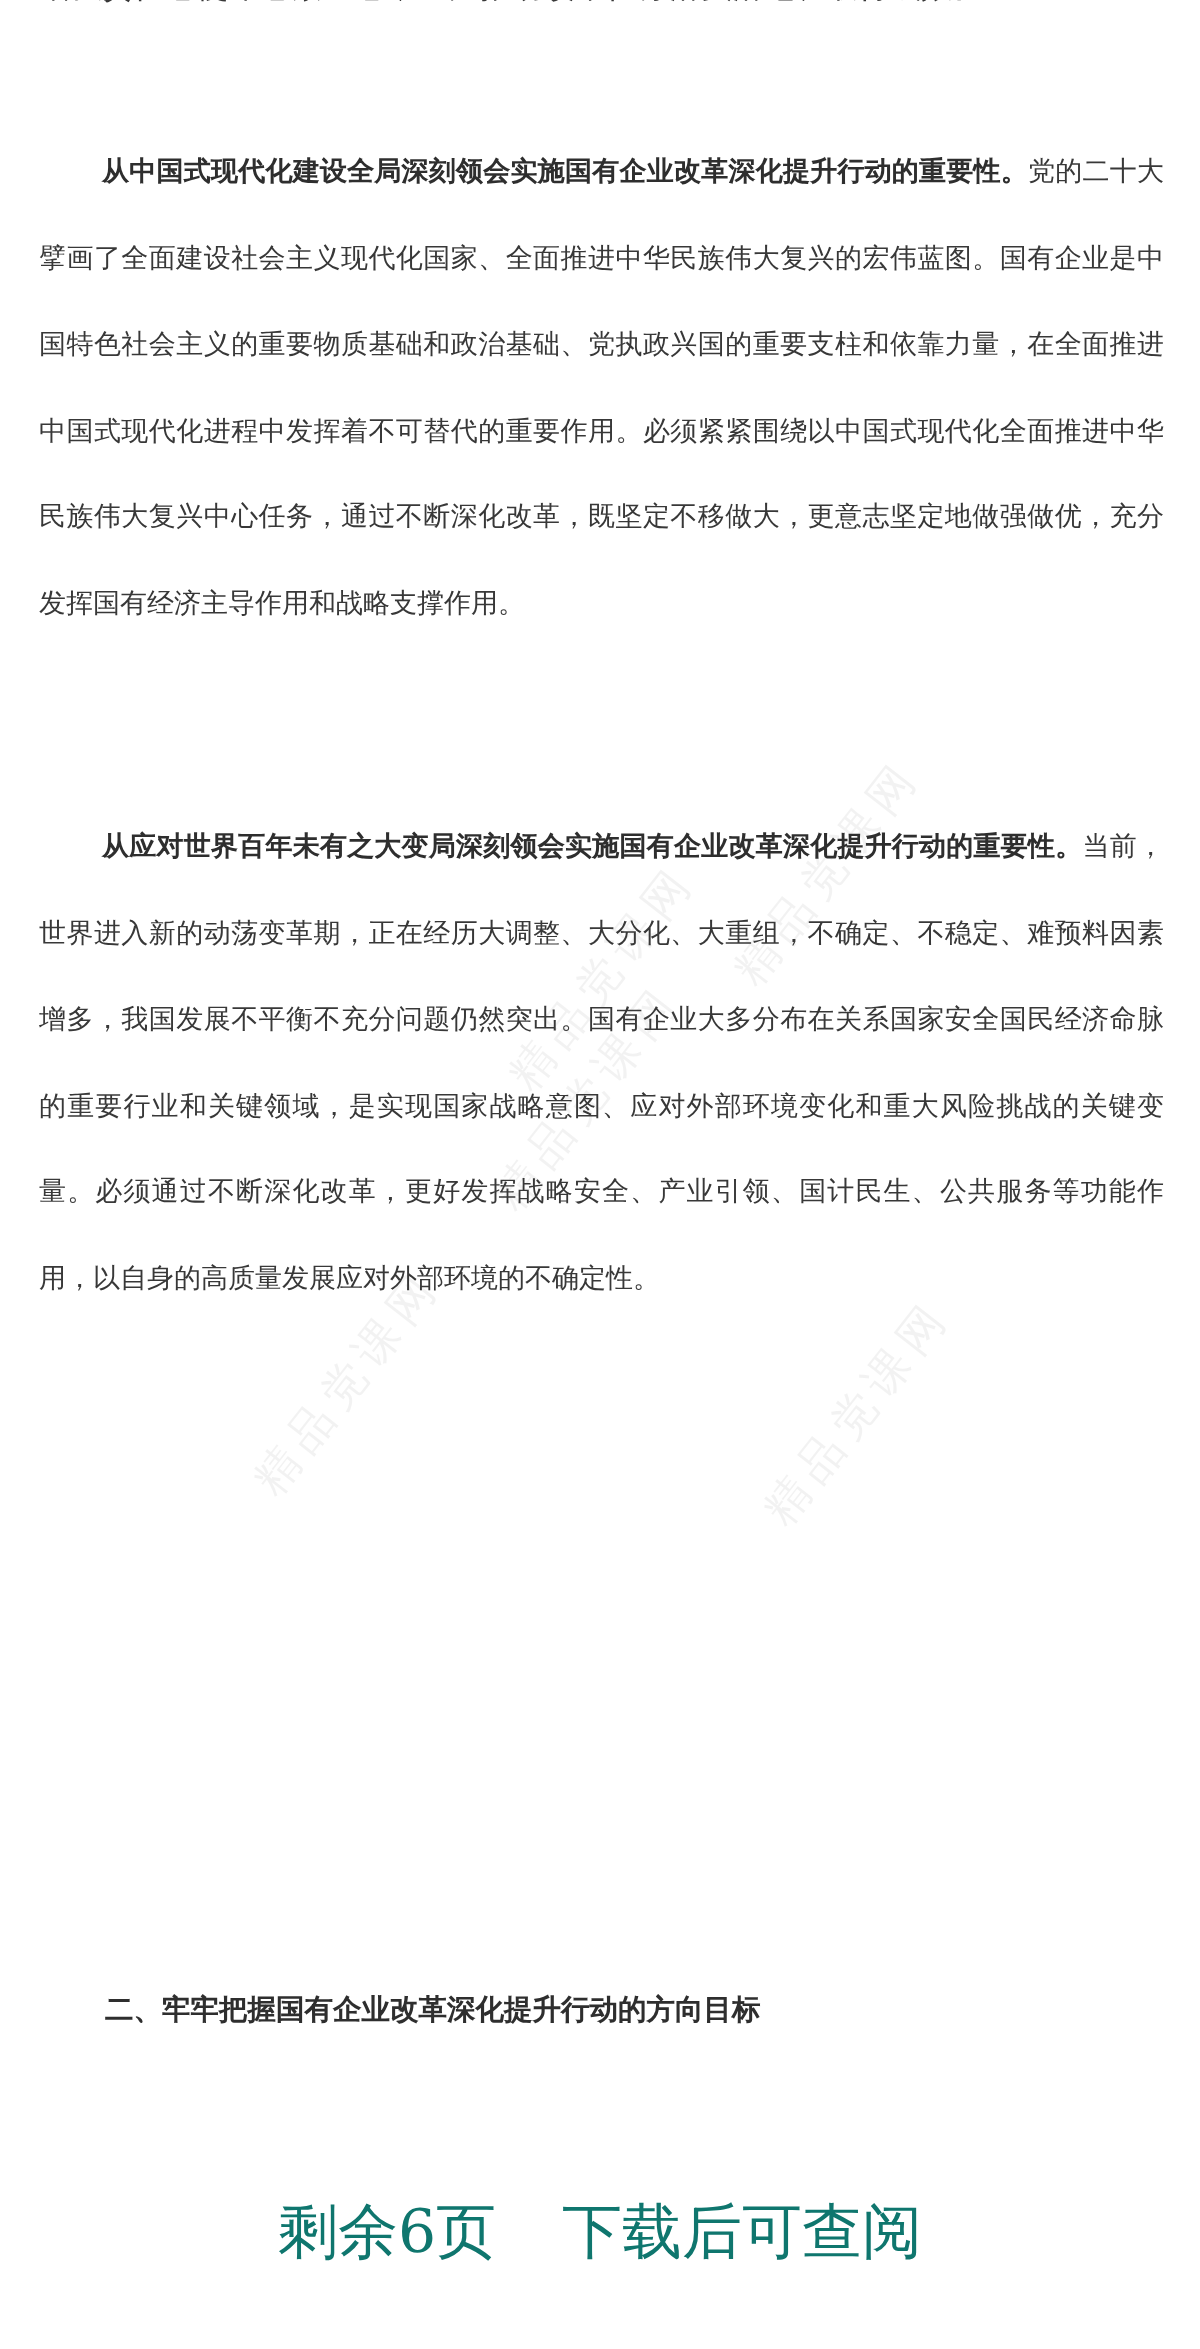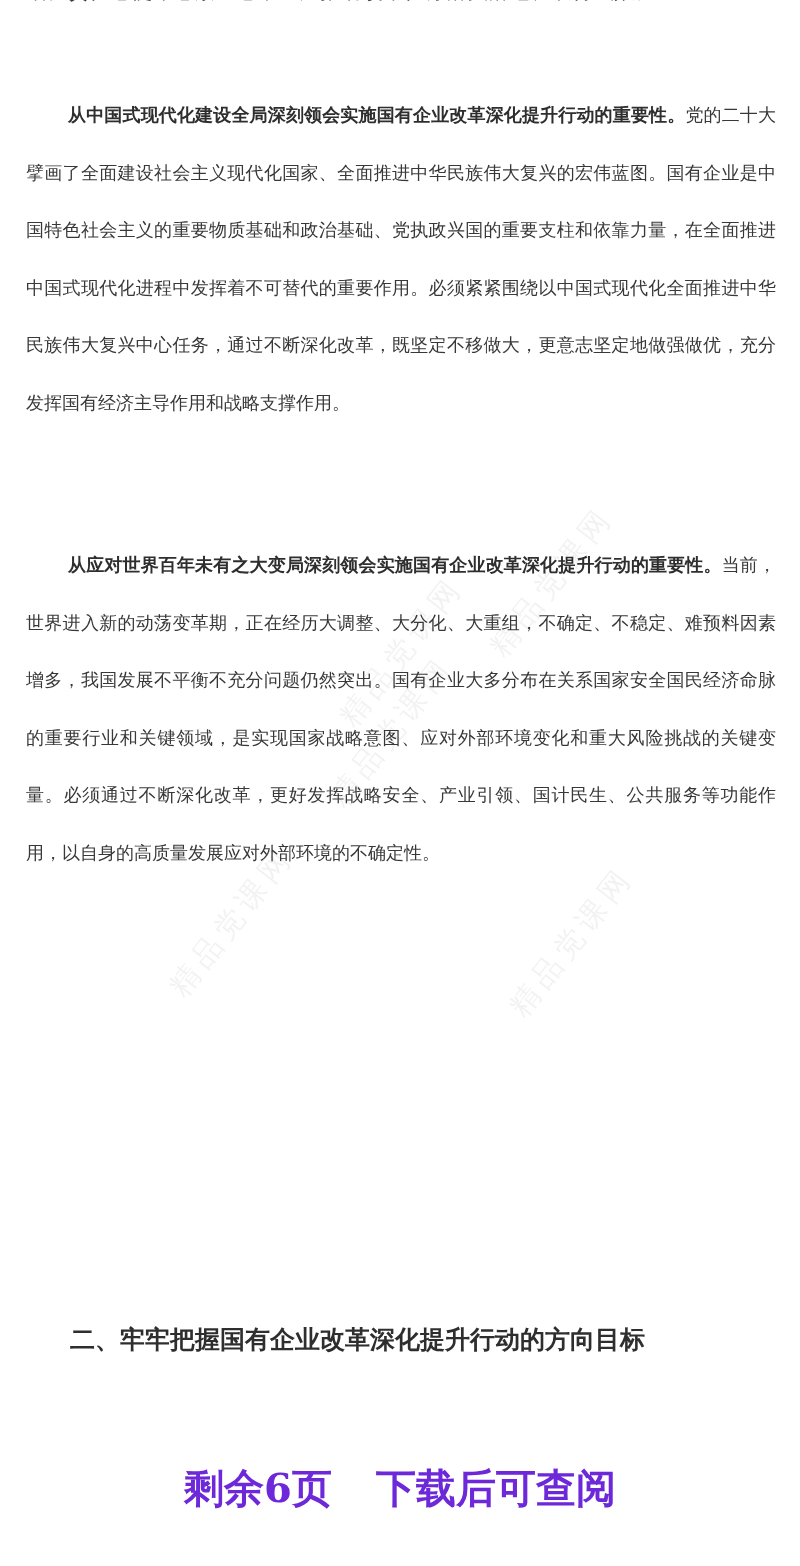--- a/index.html
+++ b/index.html
@@ -50,21 +50,21 @@
       text-indent: 42px;
       margin: 0;
     }
     .para.p3 {
       text-indent: 21px;
     }
     .section-heading {
       position: absolute;
       left: 70px;
       top: 1322px;
-      font-size: 25px;
+      font-size: 19px;
       font-weight: bold;
       color: #2e2e2e;
       line-height: 36px;
     }
     .watermark {
       position: absolute;
       font-size: 30px;
       color: rgba(0,0,0,0.05);
       transform: rotate(-52deg);
       transform-origin: left top;
@@ -72,23 +72,23 @@
       pointer-events: none;
       letter-spacing: 6px;
     }
     .remaining-banner {
       position: absolute;
       left: 0;
       top: 1458px;
       width: 800px;
       text-align: center;
       font-family: "DejaVu Serif", "Liberation Serif", serif;
-      font-weight: bold;
+      font-weight: normal;
       font-size: 40px;
-      color: #6d28d9;
+      color: #0f766e;
       line-height: 60px;
     }
     .remaining-banner span {
       display: inline-block;
     }
     .remaining-banner .gap {
       width: 44px;
     }
   </style>
 </head>

